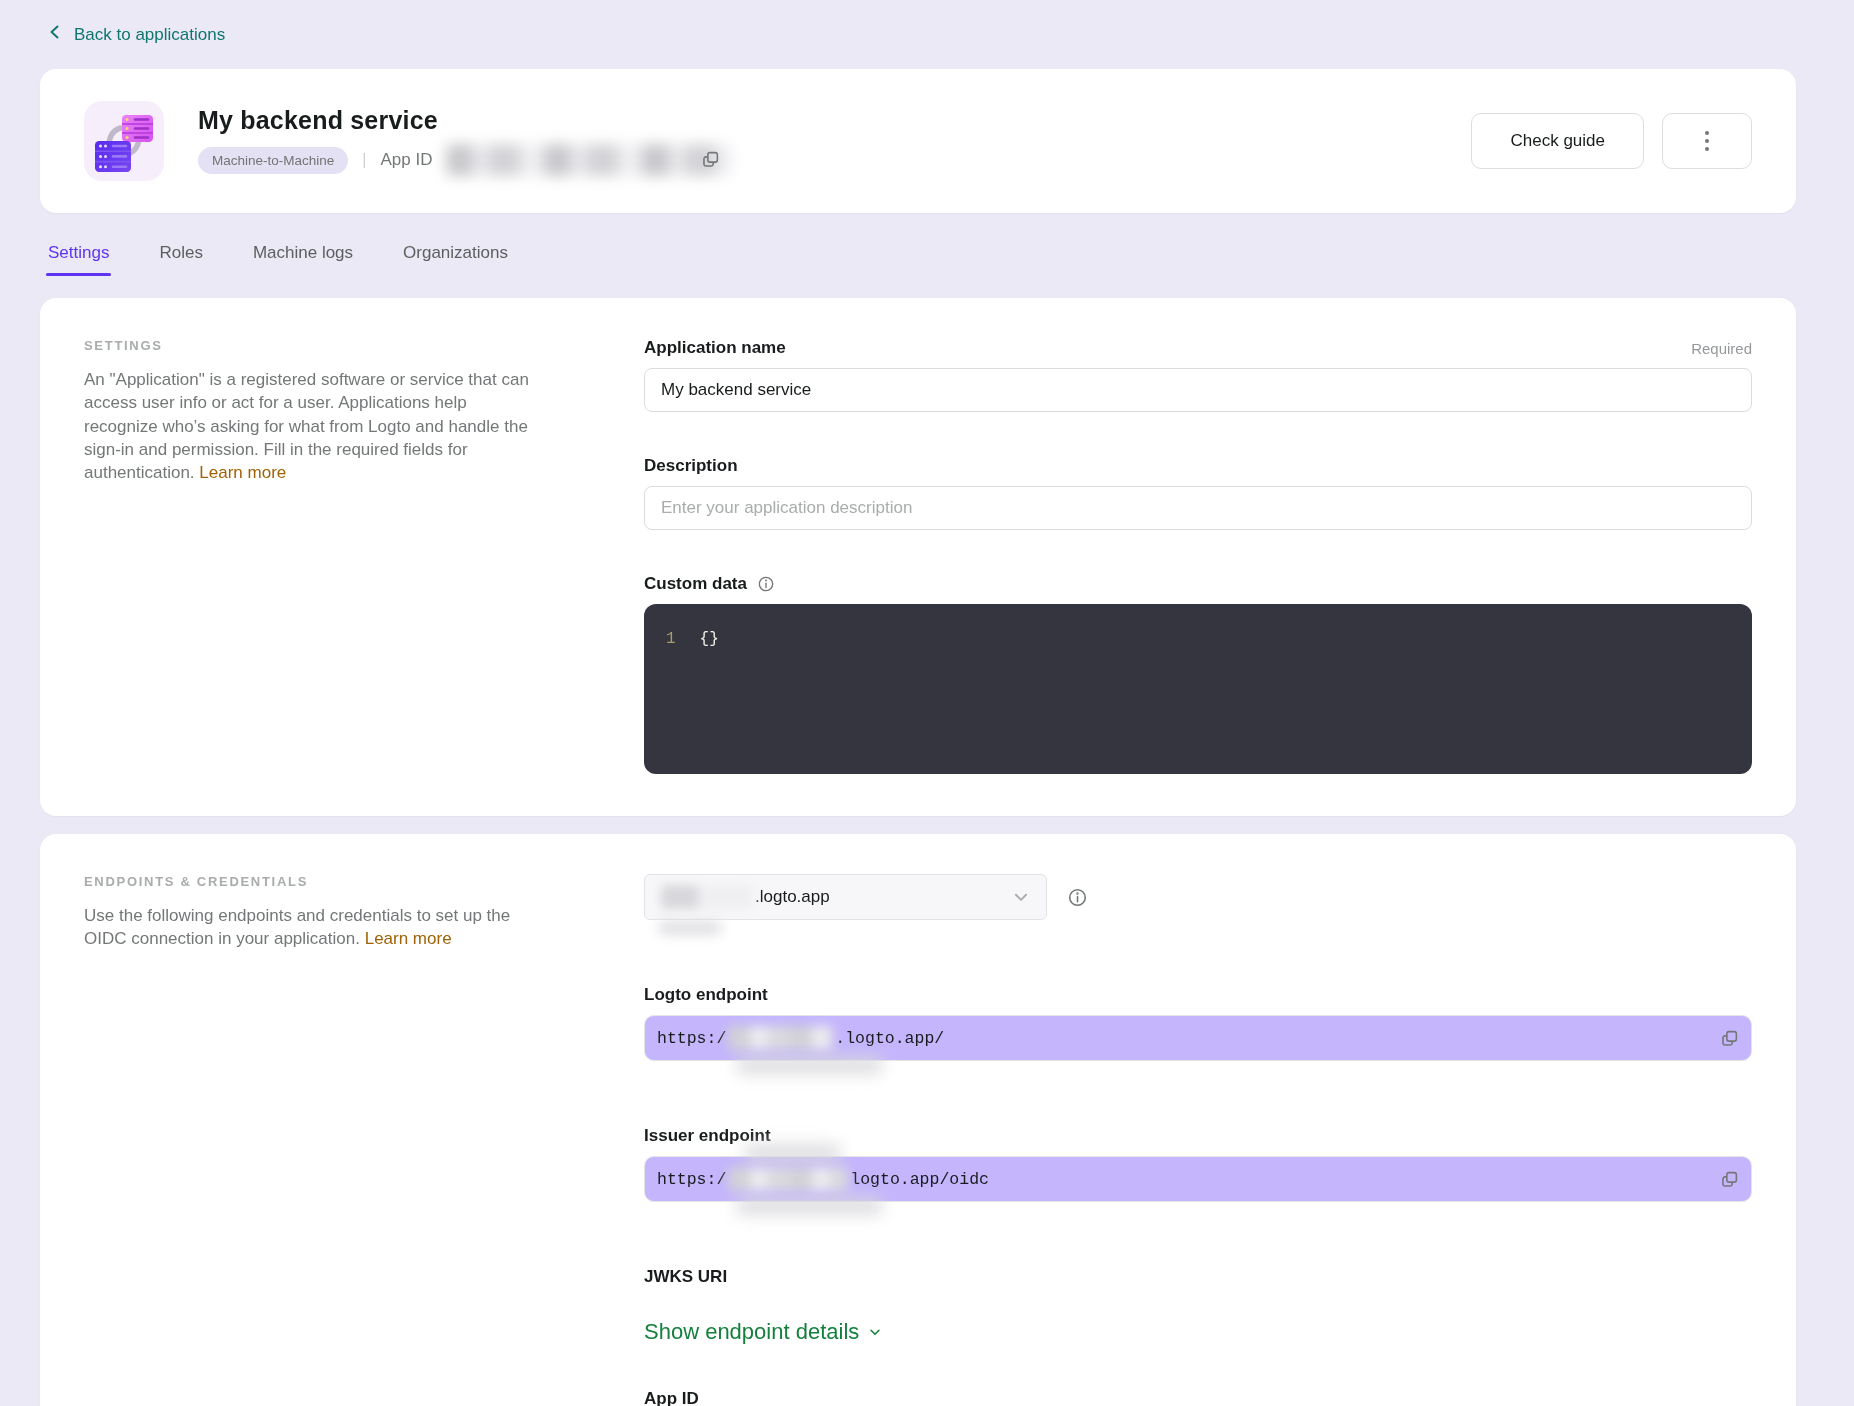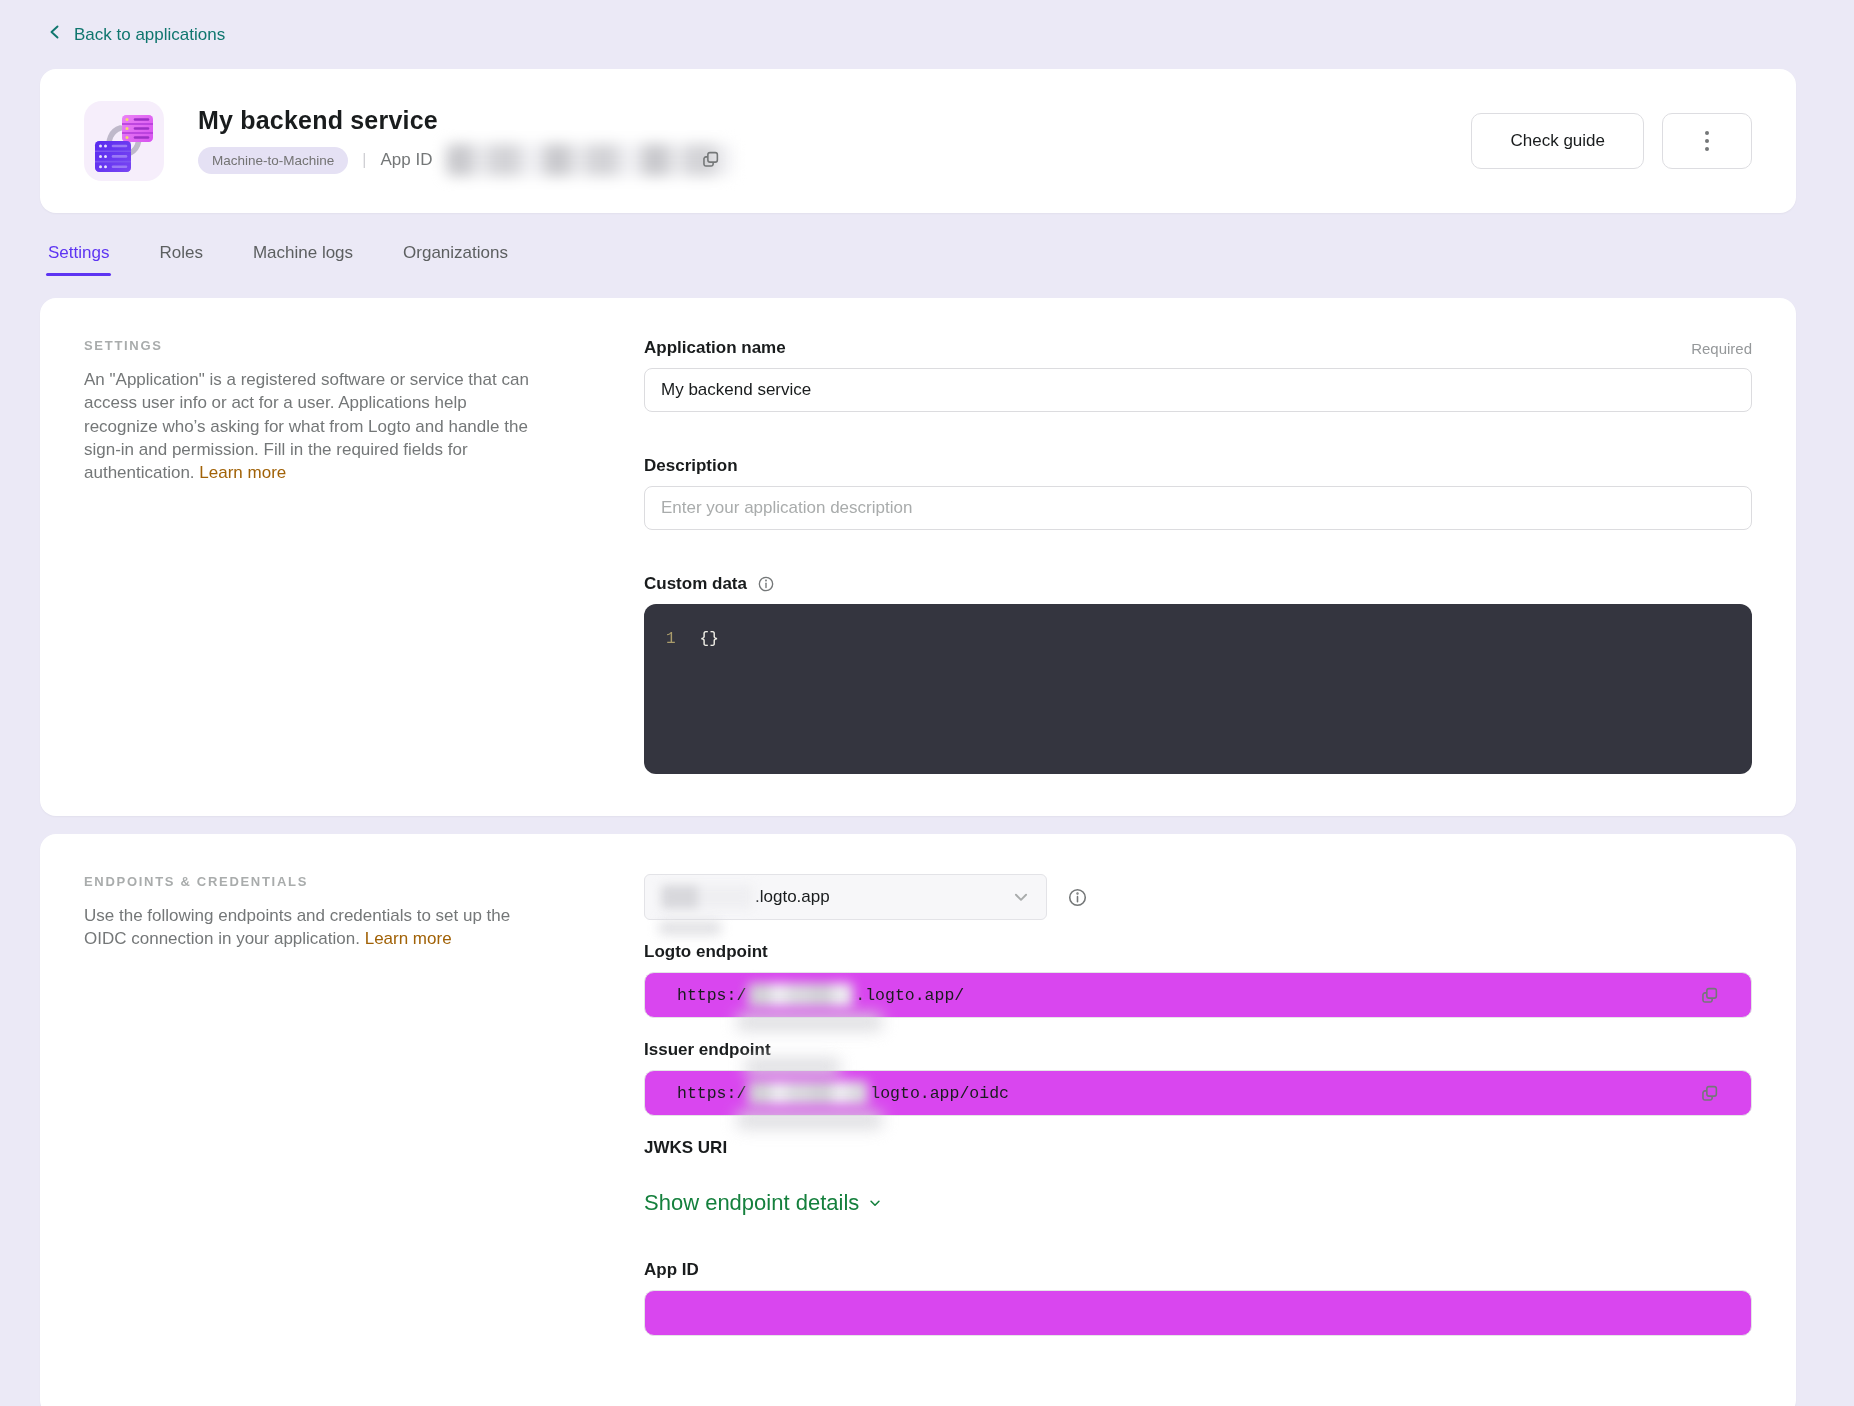--- a/index.html
+++ b/index.html
@@ -103,24 +103,24 @@
     background: linear-gradient(90deg,#d8d8dc 0 40%,#efeff2 40% 100%);
     filter: blur(5px);
   }
   .select-spill {
     position: absolute; left: 14px; bottom: -16px; width: 62px; height: 14px;
     border-radius: 4px; background: #d9d9dd; filter: blur(6px); opacity: .8;
   }
   .select-text { font-size: 17px; color: #191c1d; }
   .select-chevron { margin-left: auto; color: #a9acac; display: flex; }
 
-  .endpoint-group { margin-top: 22px; }
+  .endpoint-group { margin-top: 65px; }
   .copy-field {
-    position: relative; height: 46px; background: #d946ef; border: 1px solid #e4e5e6;
-    border-radius: 10px; display: flex; align-items: center; padding: 0 32px;
+    position: relative; height: 46px; background: #c4b5fd; border: 1px solid #e4e5e6;
+    border-radius: 10px; display: flex; align-items: center; padding: 0 12px;
     font-family: "Liberation Mono", monospace; font-size: 16.5px; color: #191c1d;
   }
   .value-blur {
     height: 24px; border-radius: 4px; filter: blur(6px); margin: 0 2px;
     background: repeating-linear-gradient(90deg,#d2d2d6 0 22px,#ececef 22px 40px,#dadade 40px 62px);
   }
   .blur-w105 { width: 105px; }
   .blur-w120 { width: 120px; }
   .blur-w115 { width: 115px; }
   .copy-btn { margin-left: auto; color: #747778; cursor: pointer; display: flex; }

